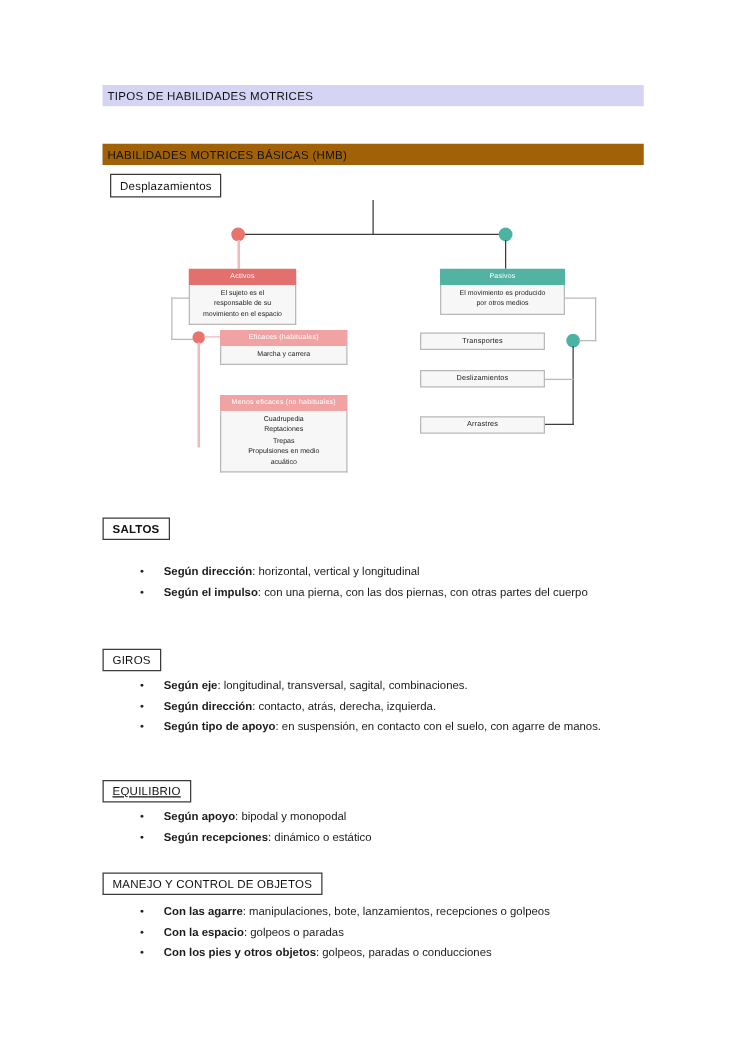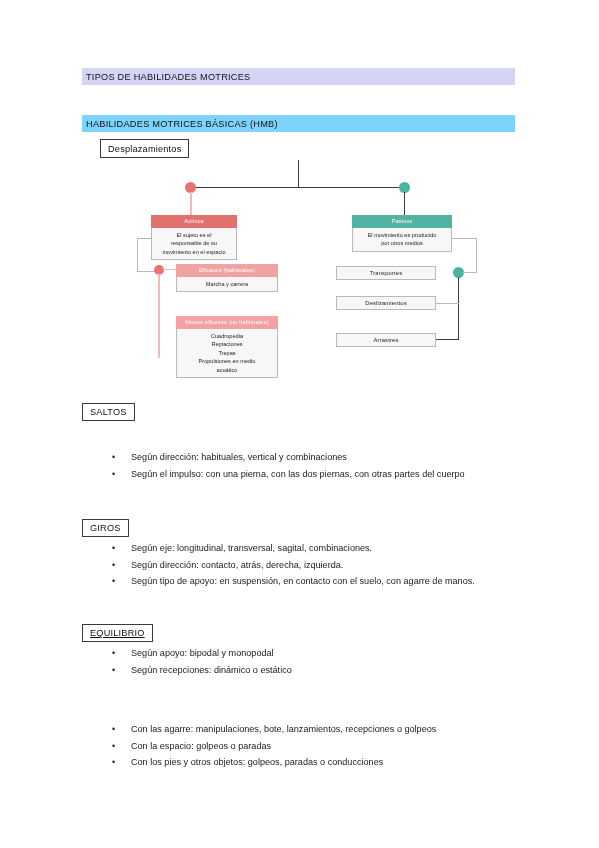--- a/index.html
+++ b/index.html
@@ -12,21 +12,21 @@
   .page{position:relative;width:599px;height:768px;}
 
   
   .banner{
     position:absolute;left:82px;width:433px;height:17px;
     display:flex;align-items:center;
     font-size:9.2px;letter-spacing:.25px;color:#111;
     padding-left:4px;box-sizing:border-box;
   }
   .banner-1{top:68px;background:#d5d4f5;}
-  .banner-2{top:115px;background:#7dd3fc;}
+  .banner-2{top:115px;background:#a16207;}
 
   
   .olabel{
     position:absolute;border:1px solid #3a3a3a;background:#fff;
     display:flex;align-items:center;justify-content:center;
     font-size:9.2px;color:#111;box-sizing:border-box;letter-spacing:.2px;
     padding:0 7px;
   }
 
   
@@ -64,33 +64,33 @@
   .dot-teal{background:#4bb3a2;}
 
   
   .sect{position:absolute;left:112px;width:400px;}
   .bul{
     display:flex;align-items:flex-start;
     font-size:9.1px;line-height:15.5px;color:#1b1b1b;margin-bottom:1px;
   }
   .bul .mk{width:19px;flex:0 0 19px;text-align:left;font-size:9px;line-height:15.5px;}
   .bul .tx{flex:1 1 auto;}
-  .bul .tx b{font-weight:normal;}
+  .bul .tx b{font-weight:bold;}
 </style>
 </head>
 <body>
 
 <div class="page">
 
   <div class="banner banner-1">TIPOS DE HABILIDADES MOTRICES</div>
   <div class="banner banner-2">HABILIDADES MOTRICES BÁSICAS (HMB)</div>
 
   <div class="diagram">
 
-    <div class="olabel" style="left:100px;top:139px;height:19px;">Desplazamientos</div>
+    <div class="olabel" style="left:88px;top:139px;height:19px;">Desplazamientos</div>
 
     <div class="ln" style="left:298px;top:160px;width:1.4px;height:28px;"></div>
 
     <div class="ln" style="left:190px;top:187px;width:214px;height:1.4px;"></div>
 
     <div class="dot dot-pink" style="left:185px;top:182px;width:11px;height:11px;"></div>
 
     <div class="dot dot-teal" style="left:399px;top:182px;width:11px;height:11px;"></div>
 
     <div class="ln-pink" style="left:190px;top:192px;width:1.6px;height:23px;"></div>
@@ -149,25 +149,25 @@
     <div class="ln-thin" style="left:452px;top:238px;width:25px;height:1px;"></div>
     <div class="ln-thin" style="left:476px;top:238px;width:1px;height:35px;"></div>
     <div class="dot dot-teal" style="left:453px;top:267px;width:11px;height:11px;"></div>
     <div class="ln-thin" style="left:463px;top:272px;width:14px;height:1px;"></div>
     <div class="ln" style="left:458px;top:277px;width:1.4px;height:63px;"></div>
     <div class="ln-thin" style="left:436px;top:303px;width:23px;height:1px;"></div>
     <div class="ln" style="left:436px;top:339px;width:23px;height:1.4px;"></div>
 
   </div>
 
-  <div class="olabel" style="left:82px;top:403px;height:18px;">SALTOS</div>
+  <div class="olabel" style="left:82px;top:414px;height:18px;font-weight:bold;">SALTOS</div>
   <div class="sect" style="top:450px;">
     <div class="bul">
       <span class="mk">•</span>
-      <span class="tx"><b>Según dirección</b><span>: habituales, vertical y combinaciones</span></span>
+      <span class="tx"><b>Según dirección</b><span>: horizontal, vertical y longitudinal</span></span>
     </div>
     <div class="bul">
       <span class="mk">•</span>
       <span class="tx"><b>Según el impulso</b><span>: con una pierna, con las dos piernas, con otras partes del cuerpo</span></span>
     </div>
   </div>
 
   <div class="olabel" style="left:82px;top:519px;height:18px;">GIROS</div>
   <div class="sect" style="top:541px;">
     <div class="bul">
@@ -189,20 +189,21 @@
     <div class="bul">
       <span class="mk">•</span>
       <span class="tx"><b>Según apoyo</b><span>: bipodal y monopodal</span></span>
     </div>
     <div class="bul">
       <span class="mk">•</span>
       <span class="tx"><b>Según recepciones</b><span>: dinámico o estático</span></span>
     </div>
   </div>
 
+  <div class="olabel" style="left:82px;top:698px;height:18px;">MANEJO Y CONTROL DE OBJETOS</div>
   <div class="sect" style="top:722px;">
     <div class="bul">
       <span class="mk">•</span>
       <span class="tx"><b>Con las agarre</b><span>: manipulaciones, bote, lanzamientos, recepciones o golpeos</span></span>
     </div>
     <div class="bul">
       <span class="mk">•</span>
       <span class="tx"><b>Con la espacio</b><span>: golpeos o paradas</span></span>
     </div>
     <div class="bul">

